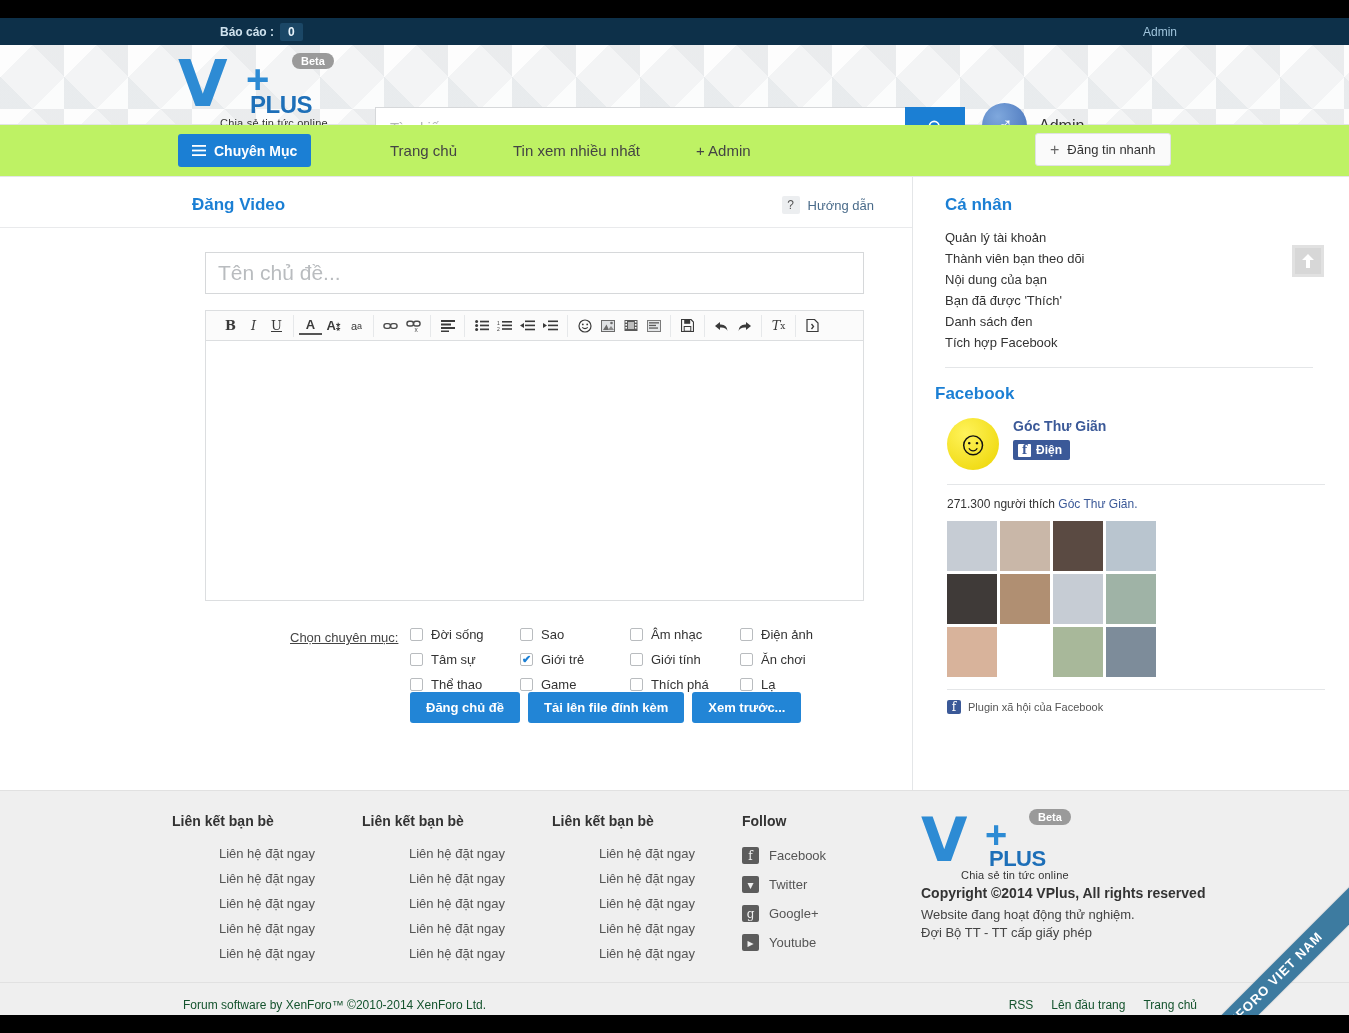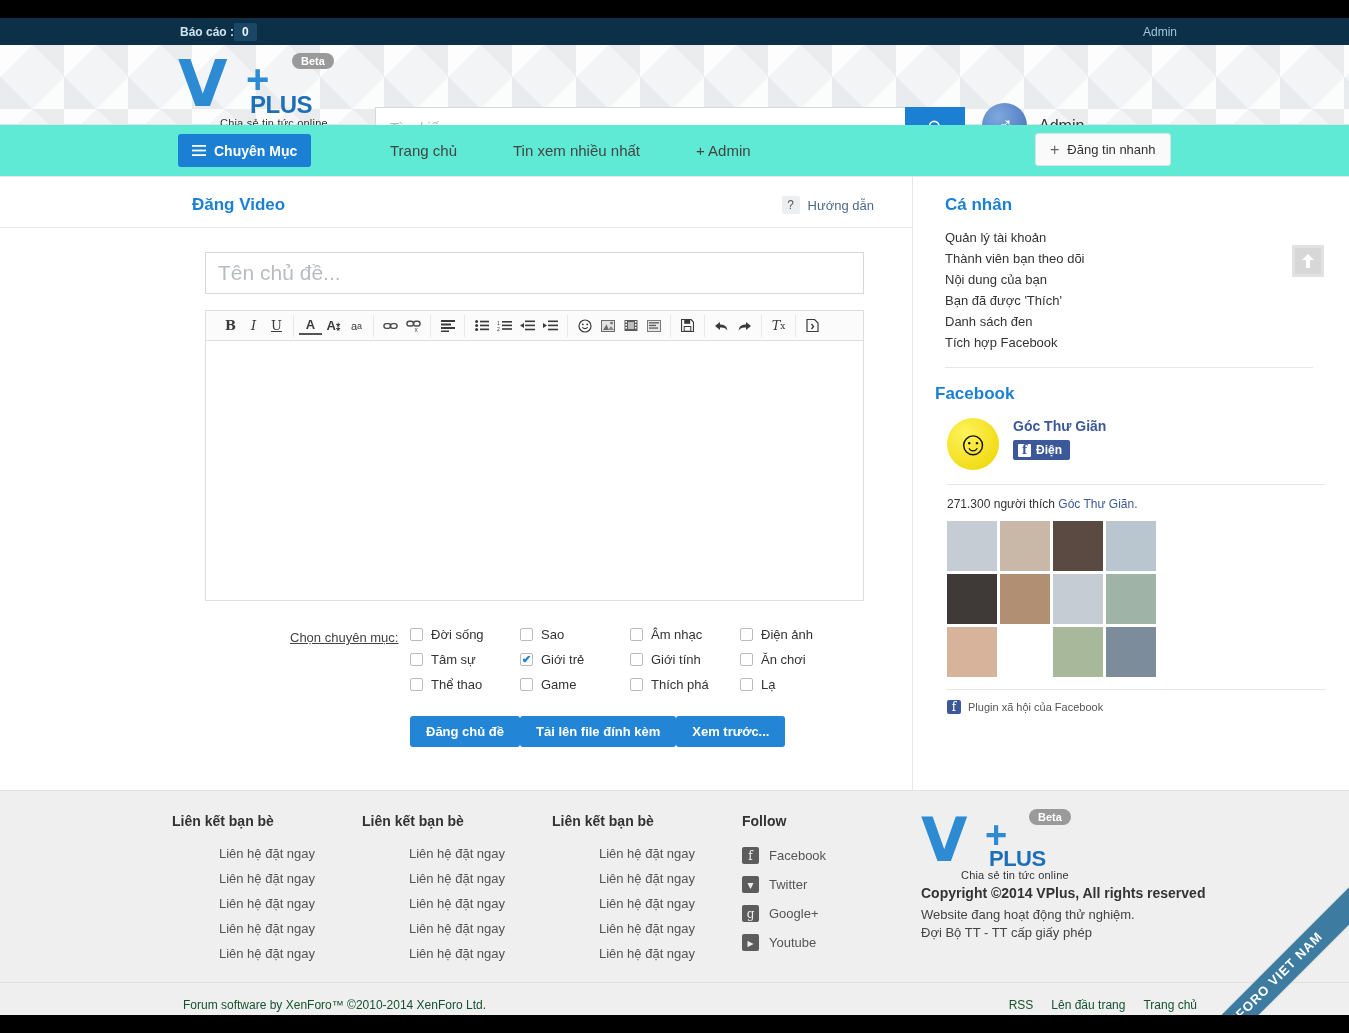--- a/index.html
+++ b/index.html
@@ -10,21 +10,21 @@
     font-family:"Liberation Sans", sans-serif;
     font-size:13px;
     color:#333;
     overflow:hidden;
     position:relative;
   }
   .page { position:absolute; left:0; top:18px; width:1349px; height:997px; background:#fff; overflow:hidden; }
 
   
   .topbar { height:27px; background:#0d3049; display:flex; align-items:center; padding:0 172px 0 180px; justify-content:space-between; }
-  .topbar-left { display:flex; align-items:center; color:#cfe2ee; font-size:12px; font-weight:bold; }
+  .topbar-left { display:flex; align-items:center; gap:6px; color:#cfe2ee; font-size:12px; font-weight:bold;margin-left:40px; }
   .report-count { background:#1b4766; color:#eaf4fb; padding:2px 8px; border-radius:2px; font-weight:bold; font-size:12px; }
   .topbar-right { color:#9fc4dc; font-size:12px; }
 
   
   .header {
     height:80px; background:#f3f4f5; position:relative; display:flex; align-items:center;
     border-bottom:1px solid #e2e4e6;
     background-image:
       linear-gradient(135deg, rgba(255,255,255,.8) 25%, transparent 25%),
       linear-gradient(225deg, rgba(226,229,232,.55) 25%, transparent 25%),
@@ -43,21 +43,21 @@
   .search-input { flex:1; border:1px solid #d6d8da; border-right:none; background:#fff; padding:0 14px; font-size:15px; color:#555; outline:none; font-family:"Liberation Sans", sans-serif; }
   .search-input::placeholder { color:#b3b6b9; }
   .search-btn { width:60px; background:#1b7fd4; border:1px solid #1b7fd4; display:flex; align-items:center; justify-content:center; cursor:pointer; }
 
   .user-area { position:absolute; left:982px; top:58px; display:flex; align-items:center; gap:12px; }
   .avatar { width:45px; height:45px; border-radius:50%; background:radial-gradient(circle at 35% 30%, #7fa8dd, #3f6bb5); display:flex; align-items:center; justify-content:center; color:#fff; font-size:24px; }
   .username { font-size:16px; color:#333; }
   .caret { color:#555; font-size:13px; }
 
   
-  .navbar { height:52px; background:#5eead4; border-bottom:1px solid #e4e6e8; display:flex; align-items:center; position:relative; }
+  .navbar { height:52px; background:#bef264; border-bottom:1px solid #e4e6e8; display:flex; align-items:center; position:relative; }
   .cat-btn { position:absolute; left:178px; top:9px; height:33px; background:#1b7fd4; color:#fff; display:flex; align-items:center; gap:8px; padding:0 14px; border-radius:3px; font-size:14px; font-weight:bold; cursor:pointer; }
   .nav-links { position:absolute; left:390px; display:flex; gap:56px; font-size:15px; color:#444; }
   .nav-links span { cursor:pointer; }
   .quick-btn { position:absolute; left:1035px; top:8px; height:33px; border:1px solid #dfe1e3; background:#fafafa; display:flex; align-items:center; gap:8px; padding:0 14px; border-radius:3px; font-size:13px; color:#333; cursor:pointer; }
 
   
   .main { display:flex; height:613px; }
   .content { width:913px; border-right:1px solid #e4e6e8; position:relative; background:#fff; }
   .sidebar { flex:1; padding:16px 24px 0 20px; background:#fff; }
 
@@ -78,21 +78,21 @@
 
   .editor-body { width:659px; height:260px; border:1px solid #dcdee0; border-top:none; background:#fff; }
 
   .cats { margin-top:26px; padding-left:85px; display:flex; }
   .cats-label { font-size:13px; color:#444; width:120px; padding-top:3px;text-decoration:underline; }
   .cats-grid { display:grid; grid-template-columns:110px 110px 110px 110px; row-gap:10px; }
   .cb-row { display:flex; align-items:center; gap:8px; font-size:13px; color:#333; cursor:pointer; }
   .cb { width:13px; height:13px; border:1px solid #b9bcbf; background:#fff; border-radius:2px; display:flex; align-items:center; justify-content:center; }
   .cb.checked { color:#1b7fd4; font-size:11px; font-weight:bold; border-color:#b9bcbf; }
 
-  .actions { margin-top:24px; padding-left:205px; display:flex; }
+  .actions { padding-left:205px; display:flex; gap:8px; }
   .btn-primary { background:#2285d6; color:#fff; border:none; border-radius:3px; height:31px; padding:0 16px; font-size:13px; font-weight:bold; cursor:pointer; font-family:"Liberation Sans", sans-serif; }
 
   
   .side-title { color:#1b7fd4; font-size:17px; font-weight:bold; margin:2px 0 12px 12px; }
   .side-list { list-style:none; margin:0; padding:0 0 0 12px; }
   .side-list li { font-size:13px; color:#333; padding:3px 0; cursor:pointer; }
   .side-divider { border-top:1px solid #e4e6e8; margin:14px 12px 0 12px; }
 
   .fb-title { color:#1b7fd4; font-size:17px; font-weight:bold; margin:16px 0 14px 2px; }
   .fb-head { display:flex; gap:14px; padding-left:14px; align-items:flex-start; }

